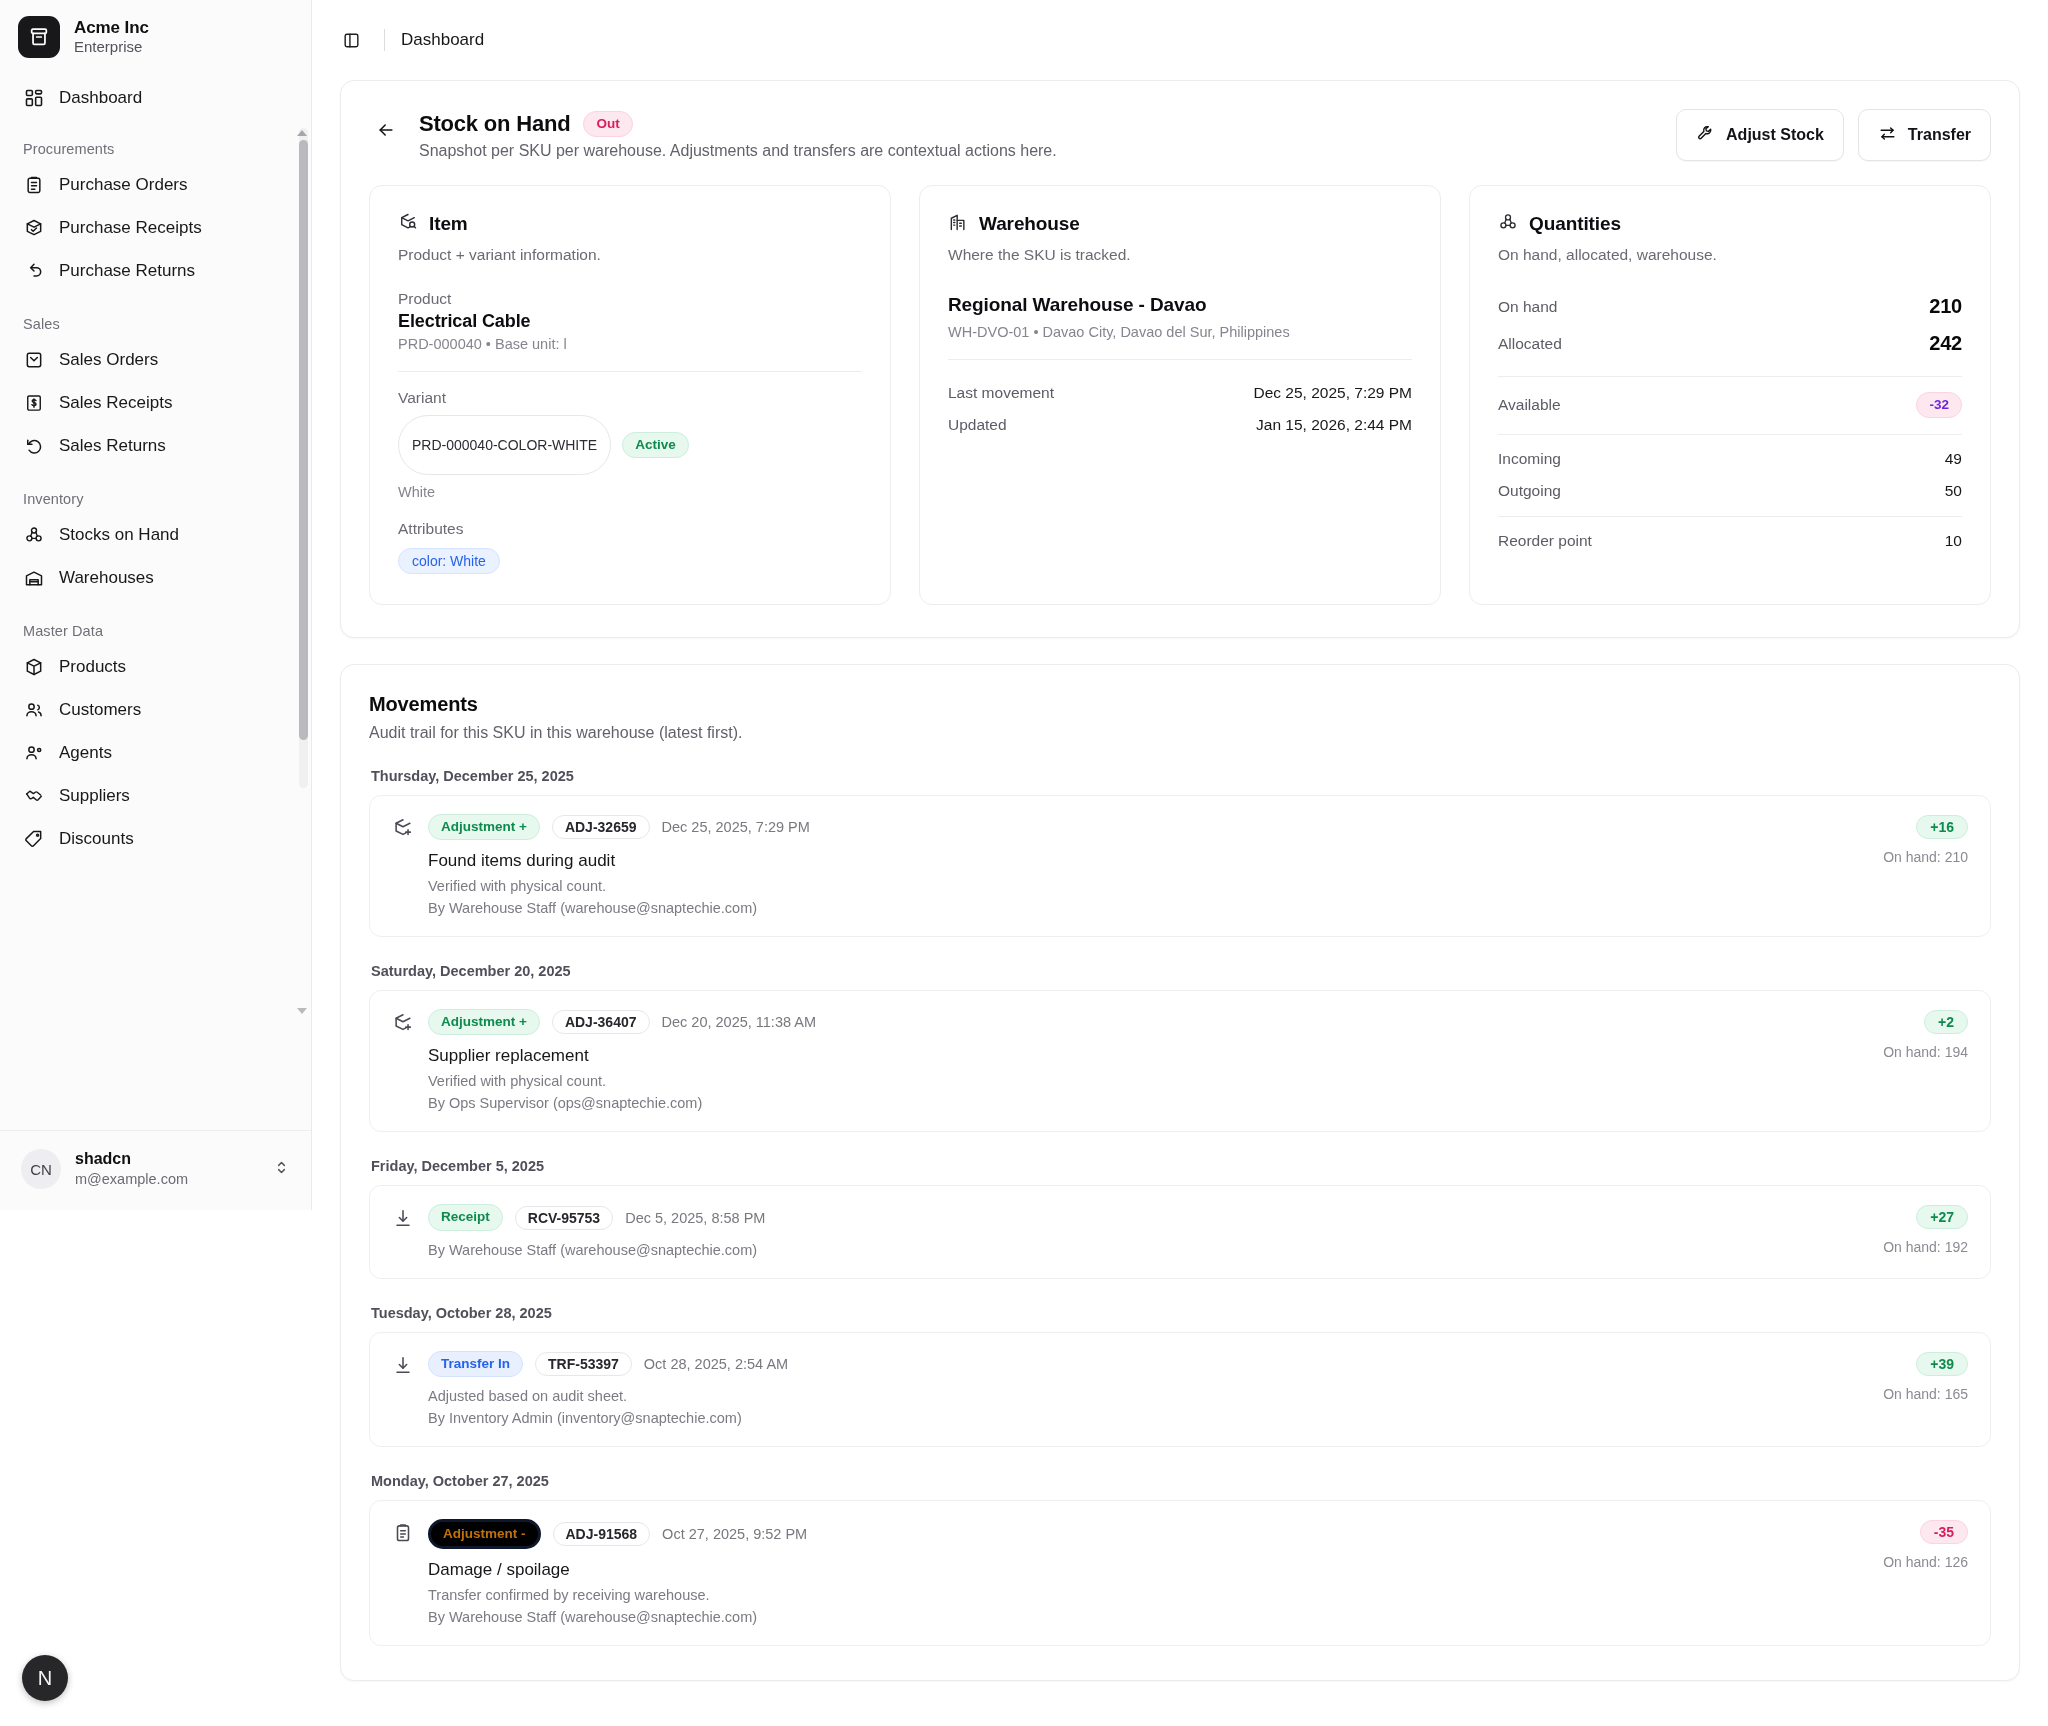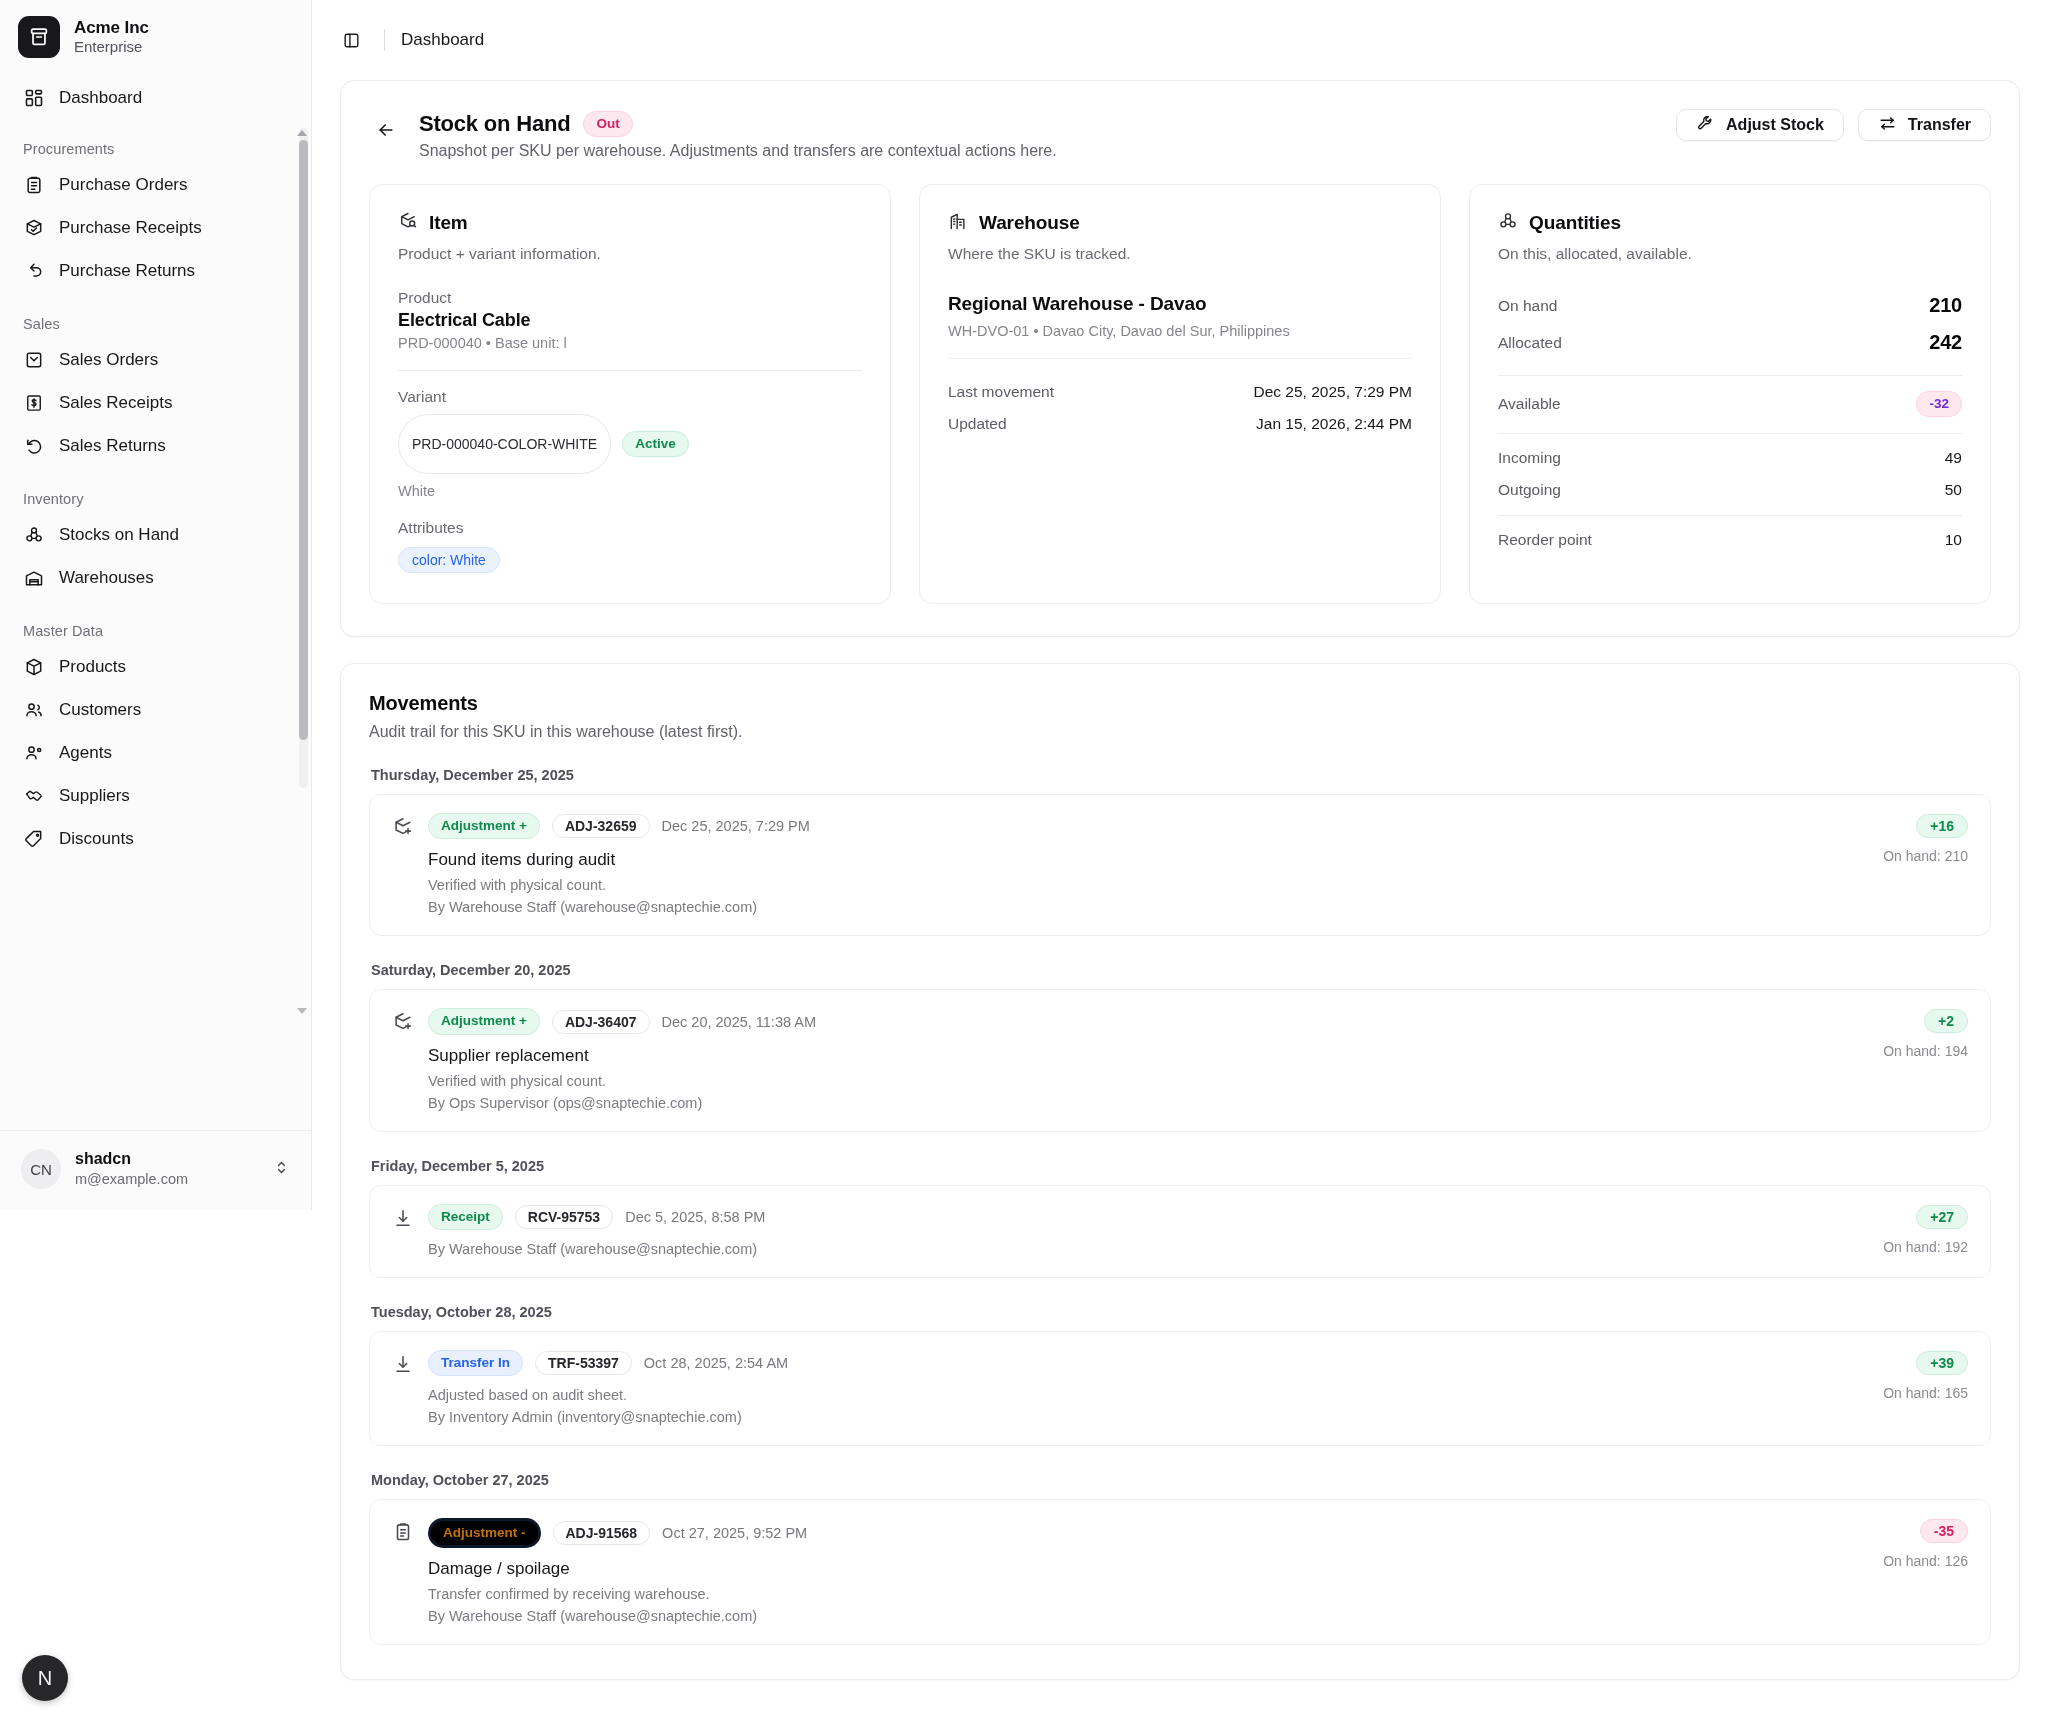--- a/index.html
+++ b/index.html
@@ -138,21 +138,21 @@
   }
   .badge-out  { background: #fde8ef; color: #d61f5c; border: 1px solid #fbd3e1; }
   .badge-green{ background: #e7f8ef; color: #0f8a4d; border: 1px solid #cdeedd; }
   .badge-blue { background: #e8f0ff; color: #2563eb; border: 1px solid #d4e2ff; }
   .badge-amber{ background: #000000; color: #c2700c; border: 3px solid #0f172a; }
   .badge-pink { background: #fde8ef; color: #6d28d9; border: 1px solid #fbd3e1; }
 
   .hero-actions { display: flex; gap: 14px; flex: 0 0 auto; padding-top: 2px; }
   .btn {
     display: inline-flex; align-items: center; gap: 11px;
-    height: 32px; padding: 0 19px; border-radius: 10px;
+    height: 52px; padding: 0 19px; border-radius: 10px;
     border: 1px solid #e4e4e7; background: #fff; cursor: pointer;
     font-size: 16px; font-weight: 600; color: #131317;
     font-family: inherit;
     box-shadow: 0 1px 1px rgba(16,16,20,.03);
   }
   .btn svg { width: 19px; height: 19px; }
 
   .tiles { display: flex; gap: 28px; margin-top: 24px; }
   .tile {
     flex: 1 1 0; min-width: 0;
@@ -535,21 +535,21 @@
               <span>
                 <svg viewBox="0 0 24 24" fill="none" stroke="currentColor" stroke-width="1.6" stroke-linecap="round" stroke-linejoin="round">
                   <circle cx="12" cy="6.5" r="3"></circle>
                     <circle cx="6.5" cy="16" r="3"></circle>
                     <circle cx="17.5" cy="16" r="3"></circle>
                   <path d="M9.8 8.6 8.2 13M14.2 8.6 15.8 13M9.5 16h5"></path>
                 </svg>
               </span>
               <span class="tile-title">Quantities</span>
             </div>
-            <div class="tile-sub">On this, allocated, available.</div>
+            <div class="tile-sub">On hand, allocated, warehouse.</div>
 
             <div style="margin-top:24px">
               <div class="kv">
                 <span class="k">On hand</span>
                 <span class="v big">210</span>
               </div>
               <div class="kv">
                 <span class="k">Allocated</span>
                 <span class="v big">242</span>
               </div>

